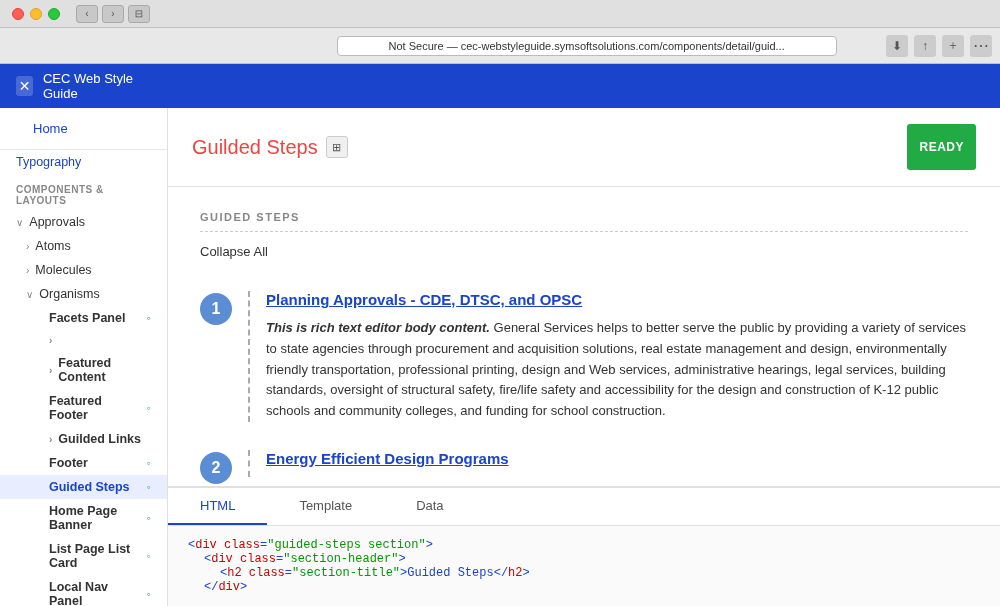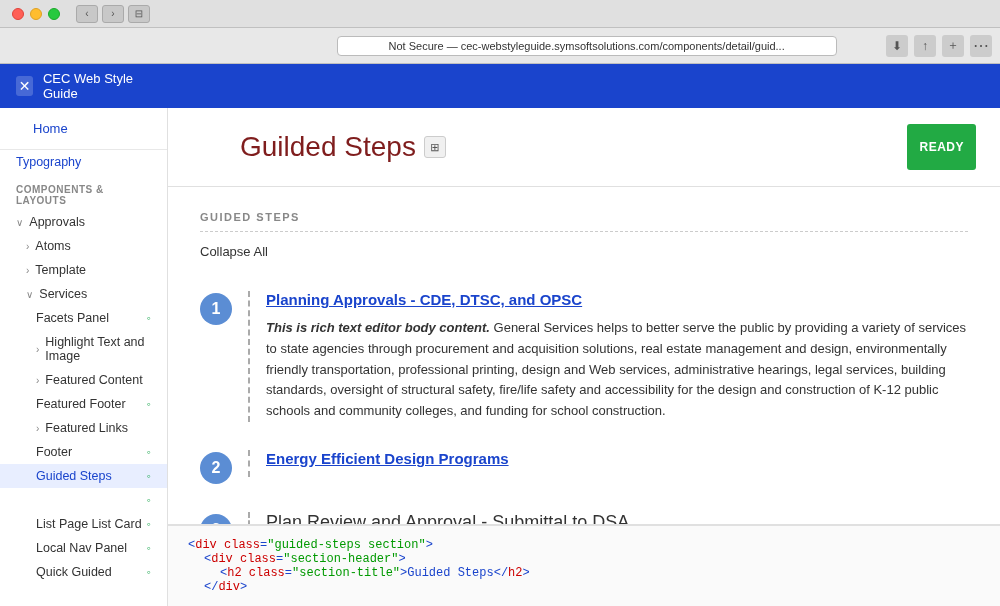--- a/index.html
+++ b/index.html
@@ -81,39 +81,39 @@
       padding: 5px 16px;
       font-size: 12.5px;
       color: #333;
       cursor: pointer;
       display: flex;
       align-items: center;
       gap: 4px;
     }
     .sidebar-item.active { background: #e8eeff; color: #1a44cc; font-weight: 500; }
     .sidebar-item.indent { padding-left: 26px; }
-    .sidebar-item.indent2 { padding-left: 36px; }
+    .sidebar-item.indent2 { padding-left: 49px; font-weight: bold; }
     .sidebar-item .caret { font-size: 10px; color: #888; margin-right: 2px; }
     .sidebar-item.typography { color: #1a44cc; }
 
     
     .content-area { flex: 1; display: flex; flex-direction: column; overflow: hidden; background: white; }
 
     
     .content-header {
       background: white;
       border-bottom: 1px solid #e0e0e0;
       padding: 16px 24px;
       display: flex;
       align-items: center;
       justify-content: space-between;
       flex-shrink: 0;
     }
     .content-title-row { display: flex; align-items: center; gap: 8px; }
-    .content-title { font-size: 28px; font-weight: 400; color: #7f1d1d; margin-left: 48px; }
+    .content-title { font-size: 20px; font-weight: 400; color: #ef4444; }
     .icon-btn { width: 22px; height: 22px; background: #f0f0f0; border: 1px solid #ccc; border-radius: 3px; display: flex; align-items: center; justify-content: center; font-size: 11px; color: #555; cursor: pointer; }
     .ready-badge { background: #22aa44; color: white; font-size: 12px; font-weight: 600; padding: 16px 12px; border-radius: 3px; letter-spacing: 0.5px; }
 
     
     .preview-pane { flex: 1; overflow-y: auto; padding: 24px 32px; border-bottom: 1px solid #e0e0e0; background: white; }
 
     .guided-steps-label { font-size: 11px; font-weight: 700; color: #888; letter-spacing: 1.5px; text-transform: uppercase; border-bottom: 1px dashed #ccc; padding-bottom: 8px; margin-bottom: 12px; }
     .collapse-all { font-size: 13px; color: #333; margin-bottom: 32px; cursor: pointer; }
 
     .step-item { display: flex; gap: 16px; margin-bottom: 28px; align-items: flex-start; }
@@ -186,55 +186,55 @@
       <div class="sidebar-item">
         <span class="caret">∨</span>
         <span>Approvals</span>
       </div>
       <div class="sidebar-item indent">
         <span class="caret">›</span>
         <span>Atoms</span>
       </div>
       <div class="sidebar-item indent">
         <span class="caret">›</span>
-        <span>Template</span>
+        <span>Molecules</span>
       </div>
       <div class="sidebar-item indent">
         <span class="caret">∨</span>
-        <span>Services</span>
+        <span>Organisms</span>
       </div>
       <div class="sidebar-item indent2" style="color:#333;">
         <span>Facets Panel</span>
         <span style="color:#22aa55; margin-left:auto; font-size:12px;">◦</span>
       </div>
       <div class="sidebar-item indent2">
         <span class="caret">›</span>
-        <span>Highlight Text and Image</span>
       </div>
       <div class="sidebar-item indent2">
         <span class="caret">›</span>
         <span>Featured Content</span>
       </div>
       <div class="sidebar-item indent2">
         <span>Featured Footer</span>
         <span style="color:#22aa55; margin-left:auto; font-size:12px;">◦</span>
       </div>
       <div class="sidebar-item indent2">
         <span class="caret">›</span>
-        <span>Featured Links</span>
+        <span>Guilded Links</span>
       </div>
       <div class="sidebar-item indent2">
         <span>Footer</span>
         <span style="color:#22aa55; margin-left:auto; font-size:12px;">◦</span>
       </div>
       <div class="sidebar-item indent2 active">
         <span>Guided Steps</span>
         <span style="color:#22aa55; margin-left:auto; font-size:12px;">◦</span>
       </div>
       <div class="sidebar-item indent2">
+        <span>Home Page Banner</span>
         <span style="color:#22aa55; margin-left:auto; font-size:12px;">◦</span>
       </div>
       <div class="sidebar-item indent2">
         <span>List Page List Card</span>
         <span style="color:#22aa55; margin-left:auto; font-size:12px;">◦</span>
       </div>
       <div class="sidebar-item indent2">
         <span>Local Nav Panel</span>
         <span style="color:#22aa55; margin-left:auto; font-size:12px;">◦</span>
       </div>
@@ -278,20 +278,25 @@
 
         <div class="step-item">
           <div class="step-number">3</div>
           <div class="step-content">
             <div class="step-title" style="color:#333; text-decoration:none; font-weight:400; font-size:18px;">Plan Review and Approval - Submittal to DSA</div>
           </div>
         </div>
       </div>
 
       <div class="code-pane">
+        <div class="code-tabs">
+          <div class="code-tab active">HTML</div>
+          <div class="code-tab">Template</div>
+          <div class="code-tab">Data</div>
+        </div>
         <div class="code-content">
           <div class="code-line">&lt;<span style="color:#c00;">div</span> <span style="color:#c00;">class</span>=<span style="color:#090;">"guided-steps section"</span>&gt;</div>
           <div class="code-line indent1">&lt;<span style="color:#c00;">div</span> <span style="color:#c00;">class</span>=<span style="color:#090;">"section-header"</span>&gt;</div>
           <div class="code-line indent2">&lt;<span style="color:#c00;">h2</span> <span style="color:#c00;">class</span>=<span style="color:#090;">"section-title"</span>&gt;Guided Steps&lt;/<span style="color:#c00;">h2</span>&gt;</div>
           <div class="code-line indent1">&lt;/<span style="color:#c00;">div</span>&gt;</div>
         </div>
       </div>
     </div>
   </div>
 </div>

